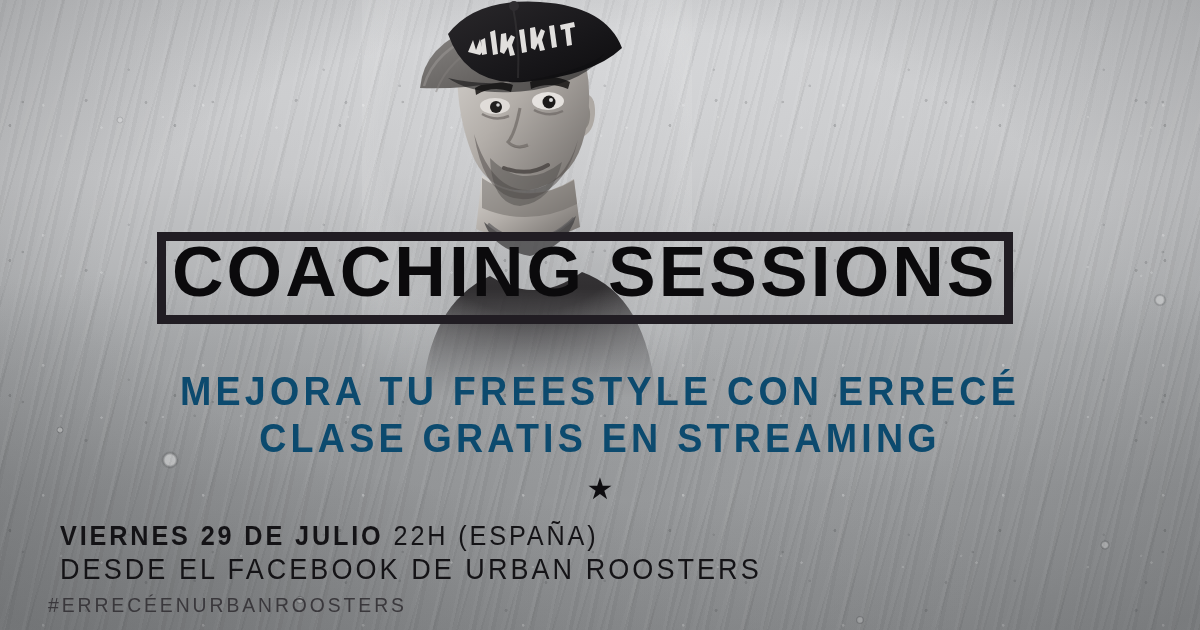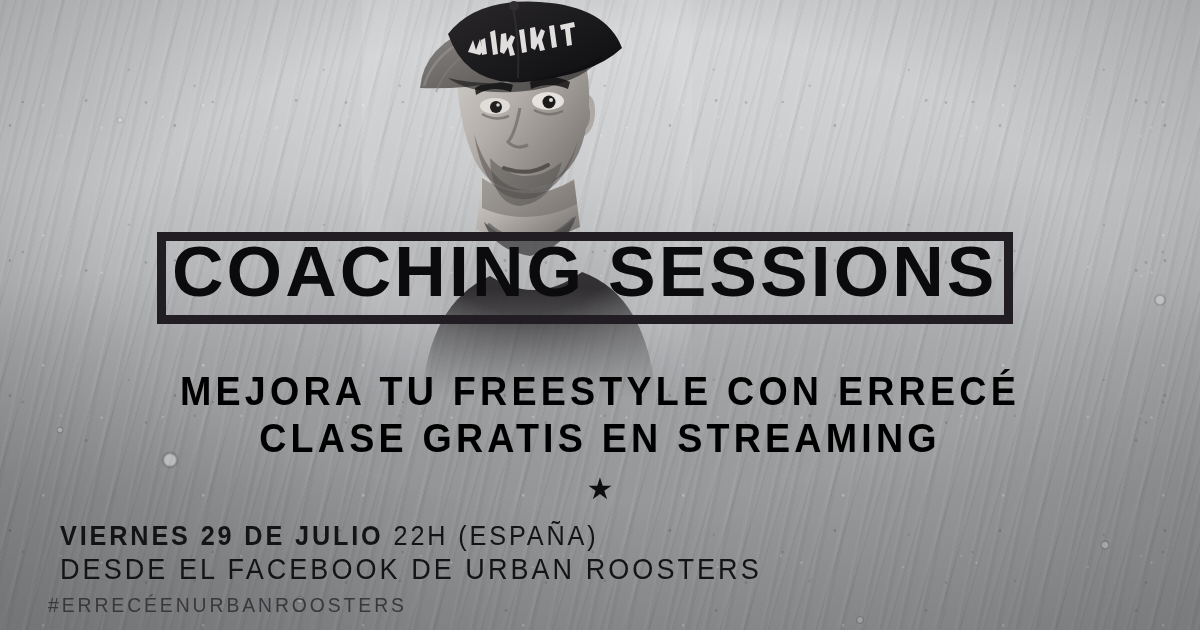--- a/index.html
+++ b/index.html
@@ -110,21 +110,21 @@
     margin-top: -4px;
   }
 
   
   .subtitle {
     position: absolute;
     left: 0;
     top: 368px;
     width: 1200px;
     text-align: center;
-    color: #000000;
+    color: #0c4a6e;
   }
   .subtitle-line {
     font-family: "Liberation Sans Narrow", "Liberation Sans", sans-serif;
     font-size: 40px;
     font-weight: 700;
     letter-spacing: 4.5px;
     line-height: 47px;
     white-space: nowrap;
     transform: scaleX(.94);
   }

